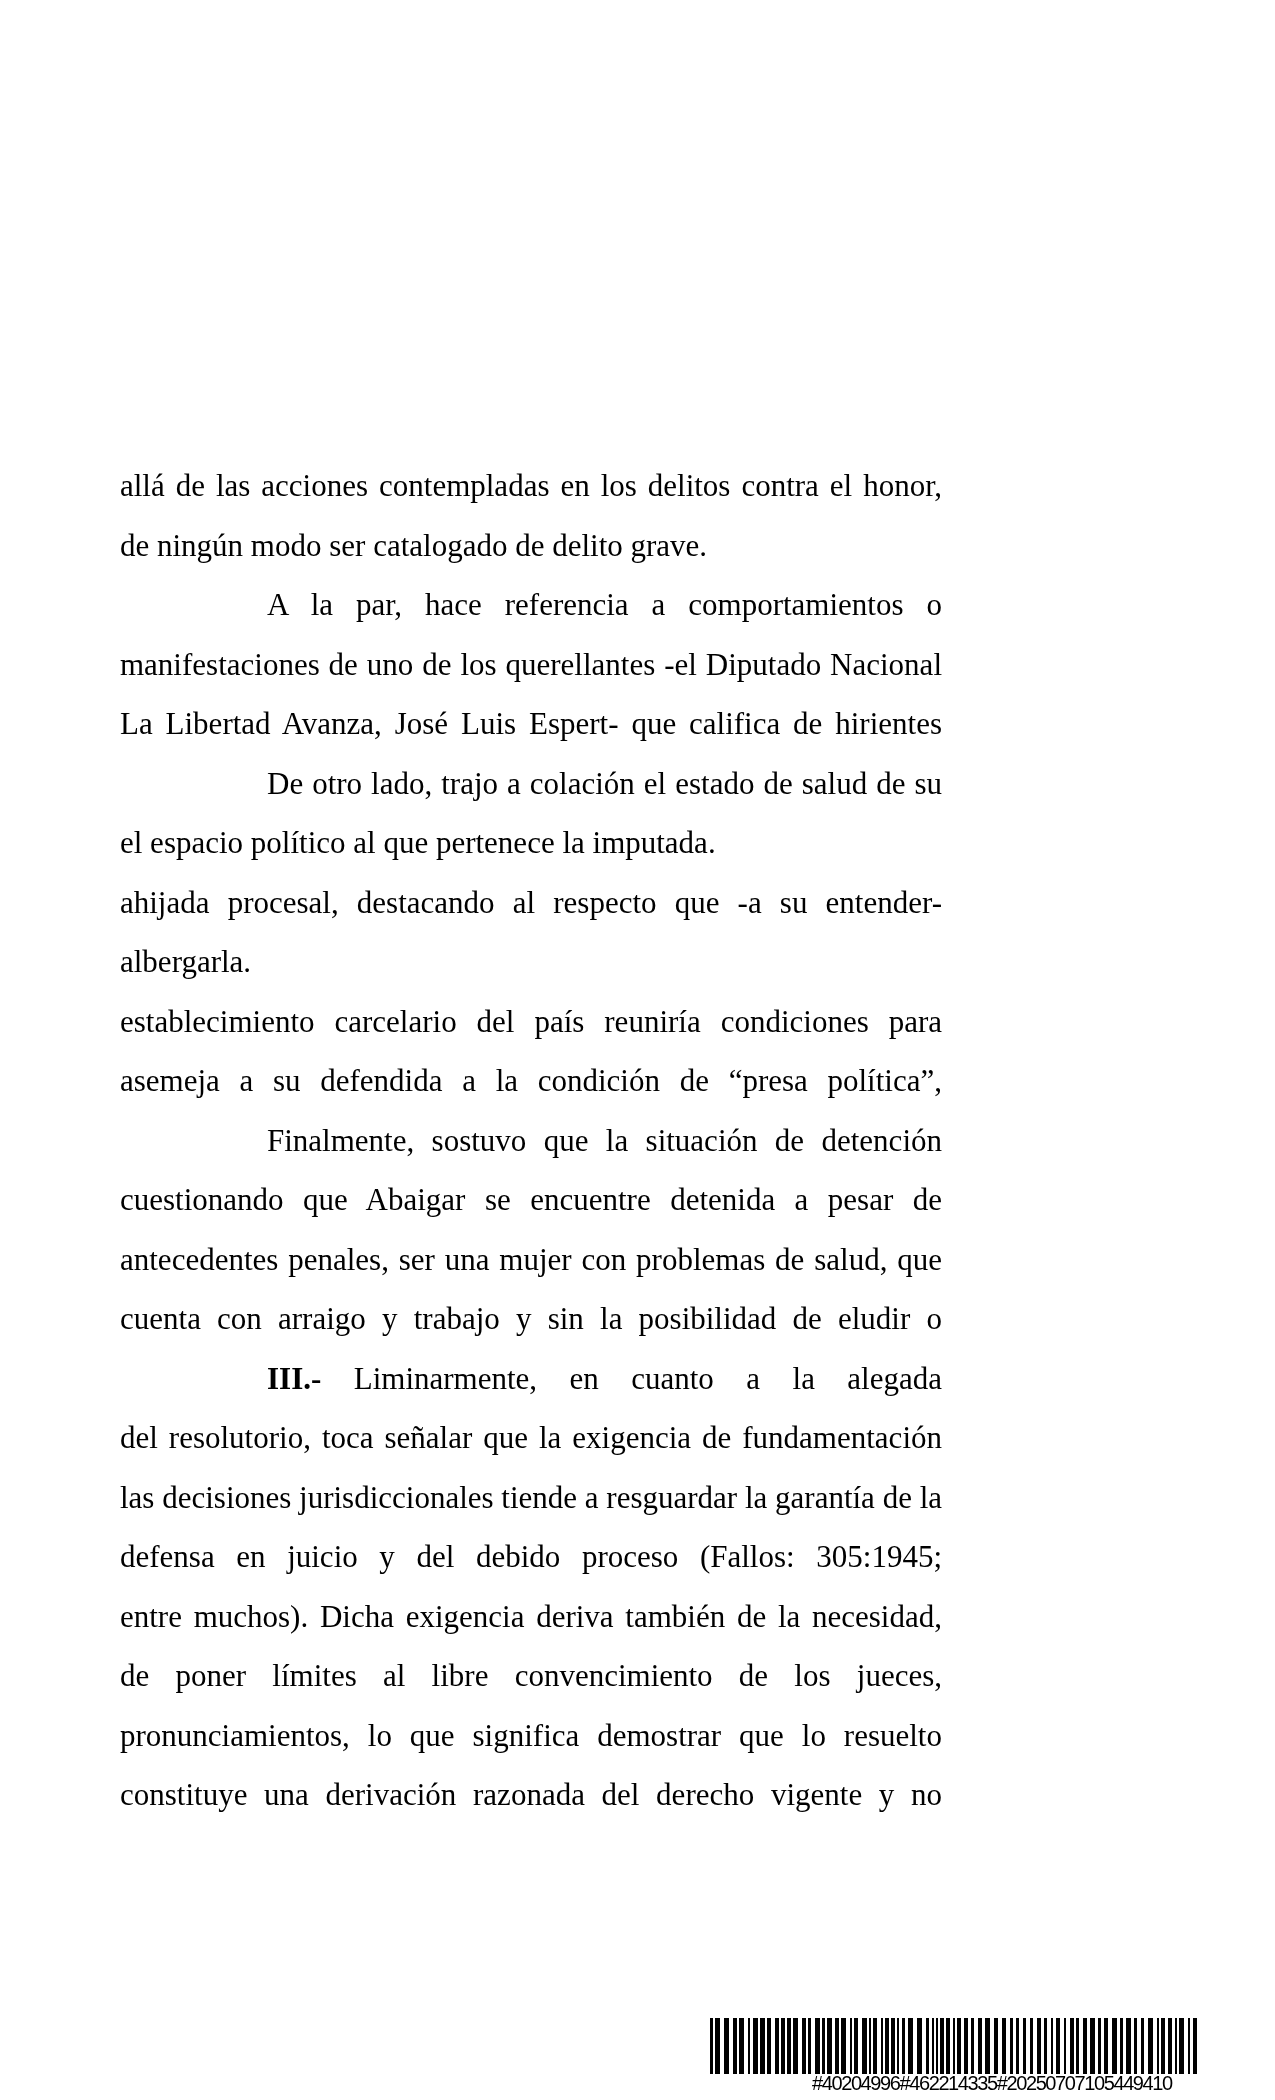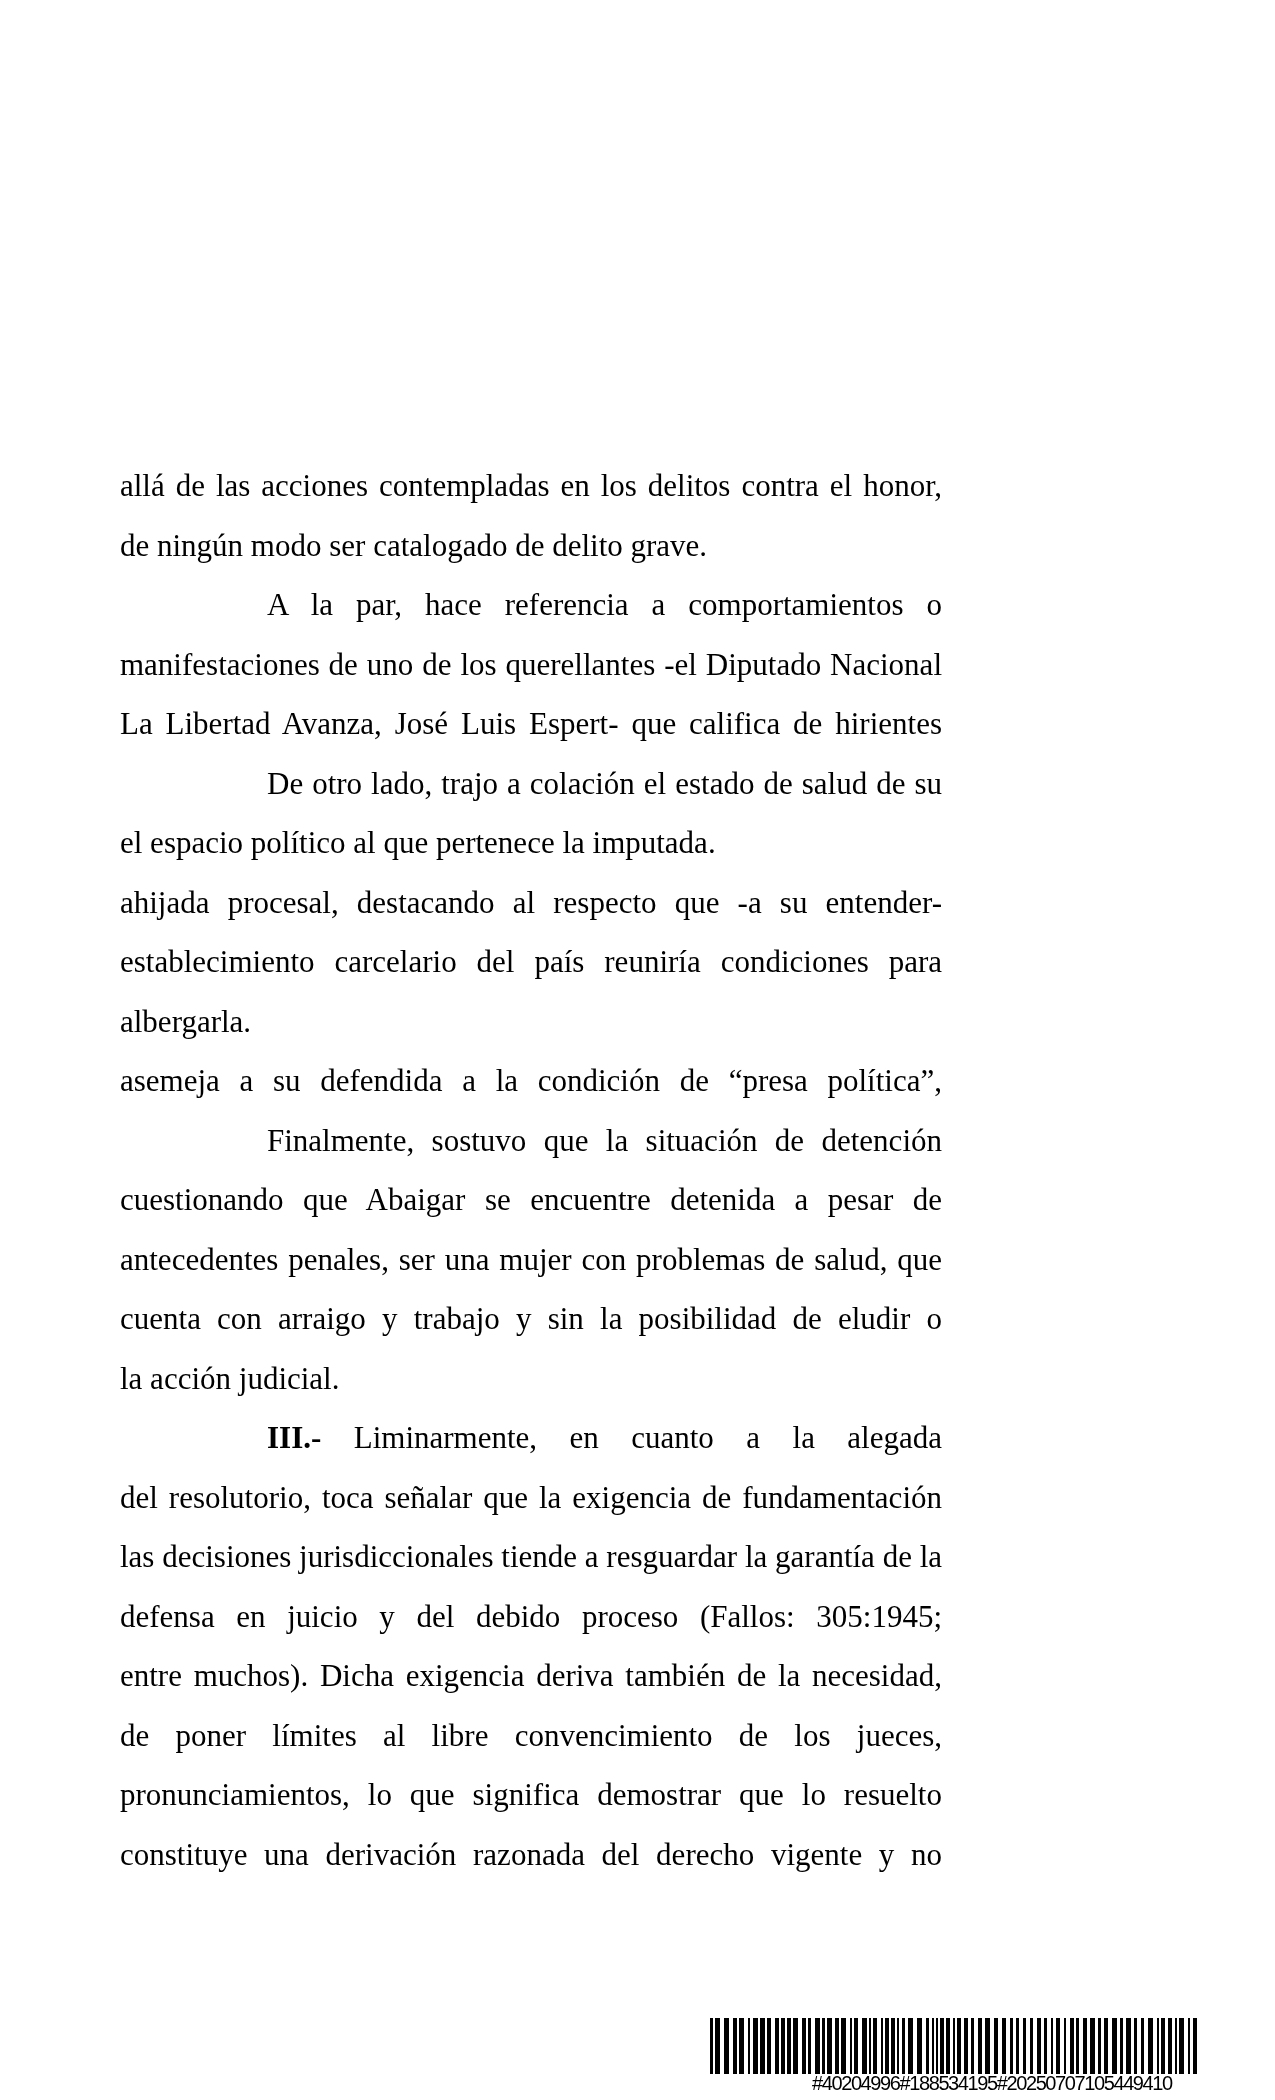--- a/index.html
+++ b/index.html
@@ -76,28 +76,27 @@
 
   <div class="textblock">
     <div class="line"><b></b><span>allá de las acciones contempladas en los delitos contra el honor, pero</span></div>
     <div class="line end"><b></b><span>de ningún modo ser catalogado de delito grave.</span></div>
     <div class="line indent"><b></b><span>A la par, hace referencia a comportamientos o</span></div>
     <div class="line"><b></b><span>manifestaciones de uno de los querellantes -el Diputado Nacional por</span></div>
     <div class="line"><b></b><span>La Libertad Avanza, José Luis Espert- que califica de hirientes hacia</span></div>
     <div class="line indent"><b></b><span>De otro lado, trajo a colación el estado de salud de su</span></div>
     <div class="line end"><b></b><span>el espacio político al que pertenece la imputada.</span></div>
     <div class="line"><b></b><span>ahijada procesal, destacando al respecto que -a su entender- ningún</span></div>
+    <div class="line end"><b></b><span>albergarla.</span></div>
     <div class="line"><b></b><span>establecimiento carcelario del país reuniría condiciones para</span></div>
-    <div class="line end"><b></b><span>albergarla.</span></div>
     <div class="line"><b></b><span>asemeja a su defendida a la condición de “presa política”,</span></div>
     <div class="line indent"><b></b><span>Finalmente, sostuvo que la situación de detención</span></div>
     <div class="line"><b></b><span>cuestionando que Abaigar se encuentre detenida a pesar de carecer de</span></div>
     <div class="line"><b></b><span>antecedentes penales, ser una mujer con problemas de salud, que</span></div>
     <div class="line"><b></b><span>cuenta con arraigo y trabajo y sin la posibilidad de eludir o entorpecer</span></div>
-    <div class="line end"><b></b><span>la acción judicial.</span></div>
     <div class="line indent"><b>III.-</b><span> Liminarmente, en cuanto a la alegada arbitrariedad</span></div>
     <div class="line"><b></b><span>del resolutorio, toca señalar que la exigencia de fundamentación de</span></div>
     <div class="line"><b></b><span>las decisiones jurisdiccionales tiende a resguardar la garantía de la</span></div>
     <div class="line"><b></b><span>defensa en juicio y del debido proceso (Fallos: 305:1945; 321:2375,</span></div>
     <div class="line"><b></b><span>entre muchos). Dicha exigencia deriva también de la necesidad, tanto</span></div>
     <div class="line"><b></b><span>de poner límites al libre convencimiento de los jueces, sometiendo</span></div>
     <div class="line"><b></b><span>pronunciamientos, lo que significa demostrar que lo resuelto</span></div>
     <div class="line"><b></b><span>constituye una derivación razonada del derecho vigente y no producto</span></div>
   </div>
 
@@ -170,15 +169,15 @@
       <div class="bar" style="left:438px;width:5px"></div>
       <div class="bar" style="left:447px;width:2px"></div>
       <div class="bar" style="left:451px;width:4px"></div>
       <div class="bar" style="left:458px;width:4px"></div>
       <div class="bar" style="left:465px;width:2px"></div>
       <div class="bar" style="left:469px;width:5px"></div>
       <div class="bar" style="left:478px;width:2px"></div>
       <div class="bar" style="left:483px;width:4px"></div>
     </div>
 
-  <div class="barcode-label">#40204996#188534195#20250707105449410</div>
+  <div class="barcode-label">#40204996#462214335#20250707105449410</div>
 
 </div>
 
 </body></html>

